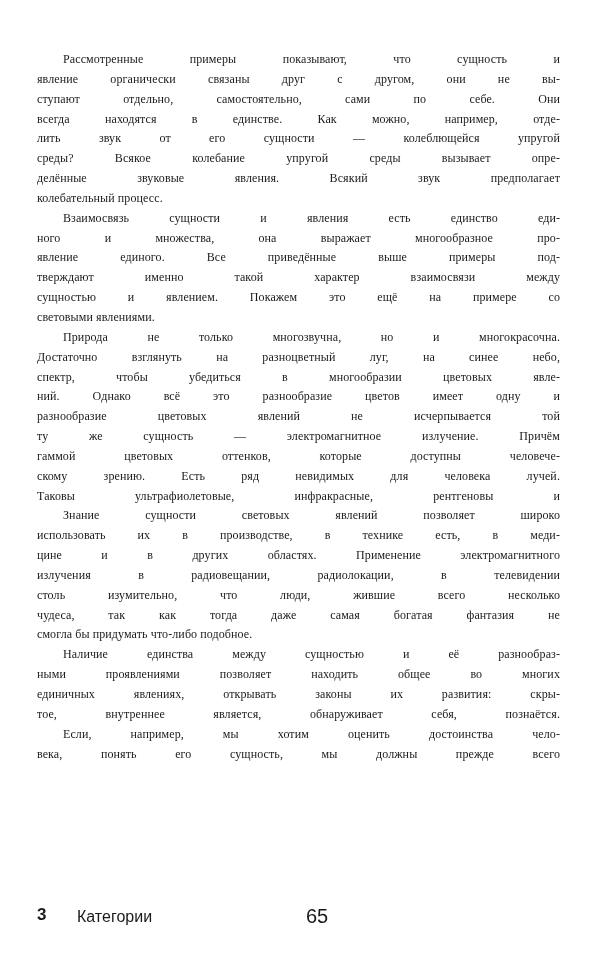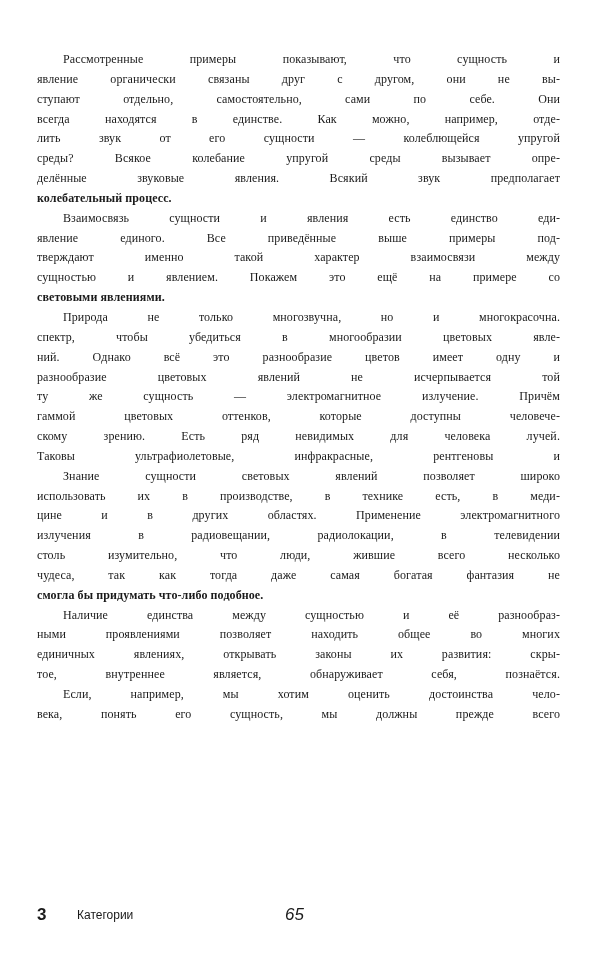--- a/index.html
+++ b/index.html
@@ -7,52 +7,54 @@
     width: 600px; height: 965px; background: #ffffff; position: relative; overflow: hidden;
     font-family: "Liberation Serif", "DejaVu Serif", serif; color: #1a1a1a;
   }
   .page { position: absolute; left: 37px; top: 50px; width: 523px; }
   .line {
     height: 19.85px; line-height: 19.85px; font-size: 12px;
     white-space: nowrap; text-align: justify; text-align-last: justify;
     letter-spacing: 0.1px;
   }
   .line.indent { padding-left: 26px; }
-  .line.last { text-align-last: left; font-weight: bold; }
+  .line.last { text-align-last: left; }
   .footer { position: absolute; top: 905px; left: 37px; width: 560px; height: 24px; }
   .sig { position: absolute; left: 0; top: 0; font-family: "Liberation Sans", sans-serif; font-weight: bold; font-size: 17px; }
-  .sigtitle { position: absolute; left: 40px; top: 3px; font-family: "Liberation Sans", sans-serif; font-size: 12px; }
-  .pagenum { position: absolute; left: 248px; top: 0px; font-family: "Liberation Sans", sans-serif; font-size: 17px; font-style: italic; }
+  .sigtitle { position: absolute; left: 40px; top: 3px; font-family: "Liberation Sans", sans-serif; font-size: 16px; }
+  .pagenum { position: absolute; left: 269px; top: 0px; font-family: "Liberation Sans", sans-serif; font-size: 20px; }
 </style>
 </head>
 <body>
 
 <div class="page">
 
   <div>
     <div class="line indent">Рассмотренные примеры показывают, что сущность и</div>
     <div class="line">явление органически связаны друг с другом, они не вы-</div>
     <div class="line">ступают отдельно, самостоятельно, сами по себе. Они</div>
     <div class="line">всегда находятся в единстве. Как можно, например, отде-</div>
     <div class="line">лить звук от его сущности — колеблющейся упругой</div>
     <div class="line">среды? Всякое колебание упругой среды вызывает опре-</div>
     <div class="line">делённые звуковые явления. Всякий звук предполагает</div>
     <div class="line last">колебательный процесс.</div>
   </div>
 
   <div>
     <div class="line indent">Взаимосвязь сущности и явления есть единство еди-</div>
+    <div class="line">ного и множества, она выражает многообразное про-</div>
     <div class="line">явление единого. Все приведённые выше примеры под-</div>
     <div class="line">тверждают именно такой характер взаимосвязи между</div>
     <div class="line">сущностью и явлением. Покажем это ещё на примере со</div>
     <div class="line last">световыми явлениями.</div>
   </div>
 
   <div>
     <div class="line indent">Природа не только многозвучна, но и многокрасочна.</div>
+    <div class="line">Достаточно взглянуть на разноцветный луг, на синее небо,</div>
     <div class="line">спектр, чтобы убедиться в многообразии цветовых явле-</div>
     <div class="line">ний. Однако всё это разнообразие цветов имеет одну и</div>
     <div class="line">разнообразие цветовых явлений не исчерпывается той</div>
     <div class="line">ту же сущность — электромагнитное излучение. Причём</div>
     <div class="line">гаммой цветовых оттенков, которые доступны человече-</div>
     <div class="line">скому зрению. Есть ряд невидимых для человека лучей.</div>
     <div class="line">Таковы ультрафиолетовые, инфракрасные, рентгеновы и</div>
   </div>
 
 

